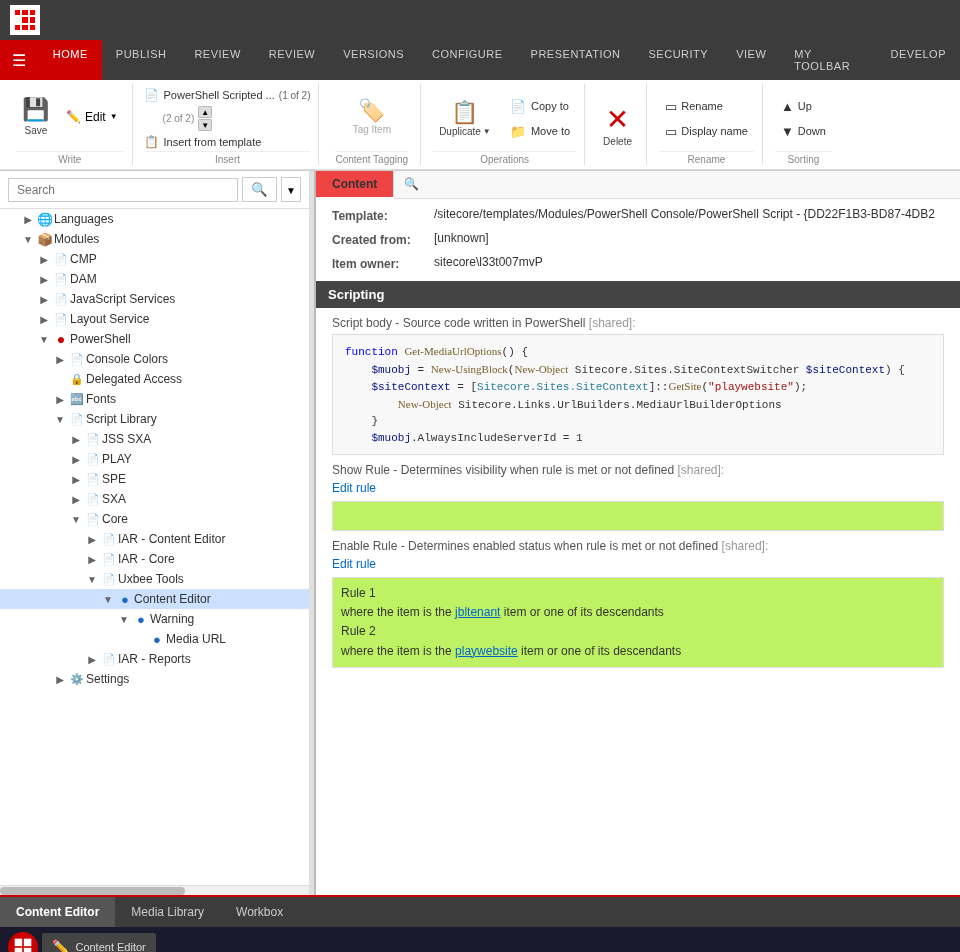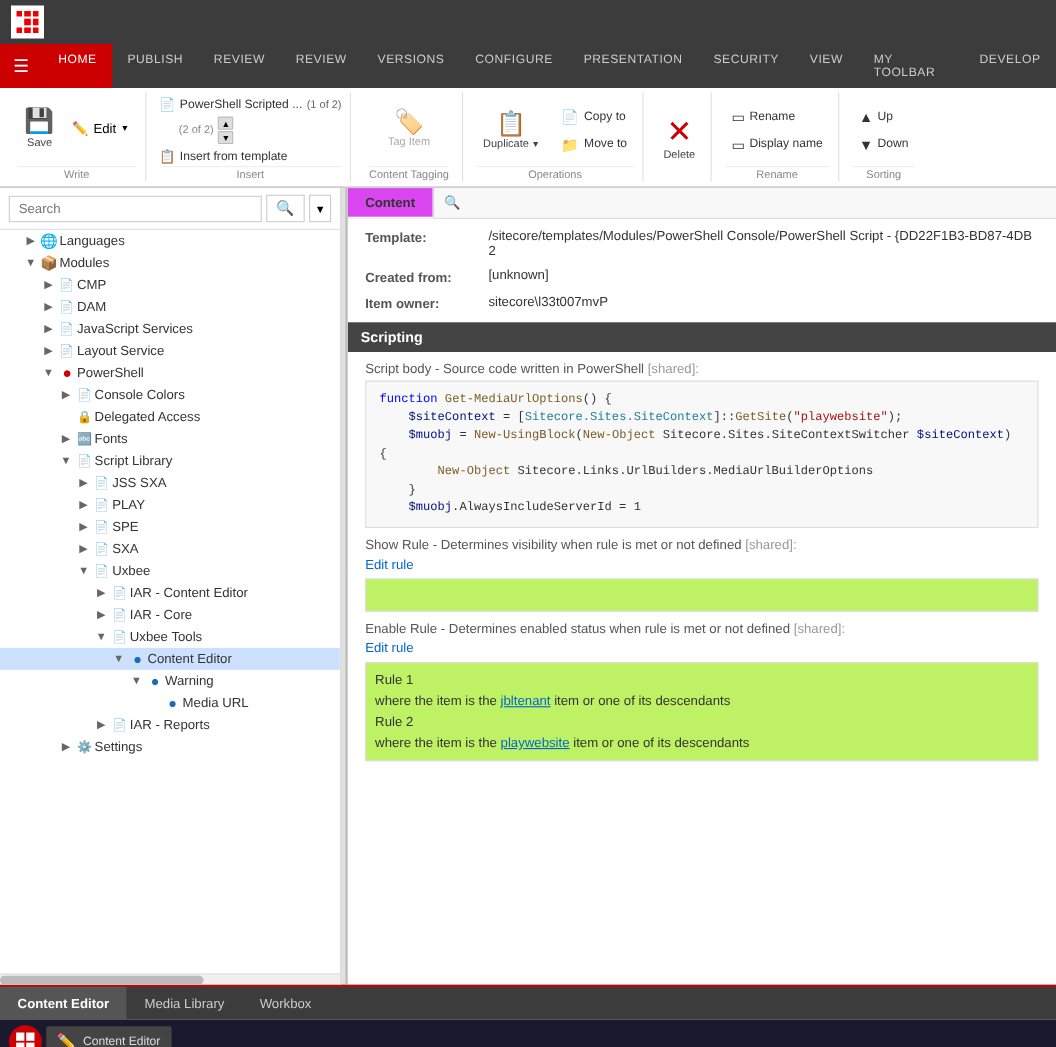--- a/index.html
+++ b/index.html
@@ -47,33 +47,33 @@
     .indent-3 { padding-left: 52px; }
     .indent-4 { padding-left: 68px; }
     .indent-5 { padding-left: 84px; }
     .indent-6 { padding-left: 100px; }
     .indent-7 { padding-left: 116px; }
 
     
     .content-area { flex: 1; background: #fff; overflow-y: auto; display: flex; flex-direction: column; }
     .content-tabs { display: flex; border-bottom: 1px solid #ddd; background: #f8f8f8; }
     .content-tab { padding: 6px 16px; font-size: 12px; cursor: pointer; border-right: 1px solid #ddd; color: #555; }
-    .content-tab.active { background: #d946ef; border-bottom: 2px solid #fff; margin-bottom: -1px; font-weight: 600; color: #333; }
+    .content-tab.active { background: #ef4444; border-bottom: 2px solid #fff; margin-bottom: -1px; font-weight: 600; color: #333; }
     .content-tab-search { padding: 6px 10px; cursor: pointer; }
 
     .content-body { padding: 8px 16px; flex: 1; overflow-y: auto; }
-    .field-row { display: flex; gap: 12px; margin-bottom: 8px; align-items: flex-start; }
+    .field-row { display: flex; gap: 2px; margin-bottom: 8px; align-items: flex-start; }
     .field-label { color: #555; font-size: 12px; font-weight: 600; min-width: 100px; padding-top: 2px; }
     .field-value { color: #333; font-size: 12px; flex: 1; word-break: break-all; }
 
     .section-header { background: #444; color: #fff; padding: 6px 12px; font-size: 13px; font-weight: 600; margin: 10px -16px 8px; }
     .field-sublabel { font-size: 12px; color: #555; margin-bottom: 4px; }
     .code-block { background: #f8f8f8; border: 1px solid #ddd; padding: 8px 12px; font-family: 'Courier New', monospace; font-size: 11px; color: #333; line-height: 1.5; overflow-x: auto; margin-bottom: 8px; }
     .code-block .kw { color: #0000ff; font-family: Liberation Mono, monospace; }
-    .code-block .fn { color: #795E26; }
+    .code-block .fn { color: #795E26; font-family: Liberation Serif, serif; }
     .code-block .str { color: #A31515; }
     .code-block .var { color: #001080; }
     .edit-rule-link { color: #0066cc; cursor: pointer; font-size: 12px; margin-bottom: 6px; display: block; }
     .rule-box { border: 1px solid #ddd; padding: 6px 8px; background: #bef264; min-height: 30px; margin-bottom: 8px; font-size: 12px; }
     .rule-text { color: #333; line-height: 1.6; }
     .rule-text a { color: #0066cc; }
 
     
     .bottom-tabs { display: flex; background: #3c3c3c; border-top: 2px solid #c00; }
     .bottom-tab { padding: 8px 16px; color: #ccc; font-size: 12px; cursor: pointer; }
@@ -348,21 +348,21 @@
 
       <div class="tree-item indent-4">
         <span class="tree-toggle">▶</span>
         <span class="tree-icon" style="font-size:11px;">📄</span>
         <span class="tree-label">SXA</span>
       </div>
 
       <div class="tree-item indent-4">
         <span class="tree-toggle">▼</span>
         <span class="tree-icon" style="font-size:11px;">📄</span>
-        <span class="tree-label">Uxbee</span>
+        <span class="tree-label">Core</span>
       </div>
 
       <div class="tree-item indent-5">
         <span class="tree-toggle">▶</span>
         <span class="tree-icon" style="font-size:11px;">📄</span>
         <span class="tree-label">IAR - Content Editor</span>
       </div>
 
       <div class="tree-item indent-5">
         <span class="tree-toggle">▶</span>
@@ -444,22 +444,22 @@
         <span class="field-value">sitecore\l33t007mvP</span>
       </div>
 
       <div class="section-header">Scripting</div>
       <div class="field-sublabel">
         <span>Script body - Source code written in PowerShell</span>
         <span style="color:#999;">[shared]:</span>
       </div>
       <div class="code-block">
         <div><span class="kw">function</span> <span class="fn">Get-MediaUrlOptions</span>() {</div>
+        <div>&nbsp;&nbsp;&nbsp;&nbsp;<span class="var">$muobj</span> = <span class="fn">New-UsingBlock</span>(<span class="fn">New-Object</span> Sitecore.Sites.SiteContextSwitcher <span class="var">$siteContext</span>) {</div>
         <div>&nbsp;&nbsp;&nbsp;&nbsp;<span class="var">$siteContext</span> = [<span style="color:#267f99;">Sitecore.Sites.SiteContext</span>]::<span class="fn">GetSite</span>(<span class="str">"playwebsite"</span>);</div>
-        <div>&nbsp;&nbsp;&nbsp;&nbsp;<span class="var">$muobj</span> = <span class="fn">New-UsingBlock</span>(<span class="fn">New-Object</span> Sitecore.Sites.SiteContextSwitcher <span class="var">$siteContext</span>) {</div>
         <div>&nbsp;&nbsp;&nbsp;&nbsp;&nbsp;&nbsp;&nbsp;&nbsp;<span class="fn">New-Object</span> Sitecore.Links.UrlBuilders.MediaUrlBuilderOptions</div>
         <div>&nbsp;&nbsp;&nbsp;&nbsp;}</div>
         <div>&nbsp;&nbsp;&nbsp;&nbsp;<span class="var">$muobj</span>.AlwaysIncludeServerId = 1</div>
       </div>
 
 
       <div class="field-sublabel">
         <span>Show Rule - Determines visibility when rule is met or not defined</span>
         <span style="color:#999;">[shared]:</span>
       </div>

